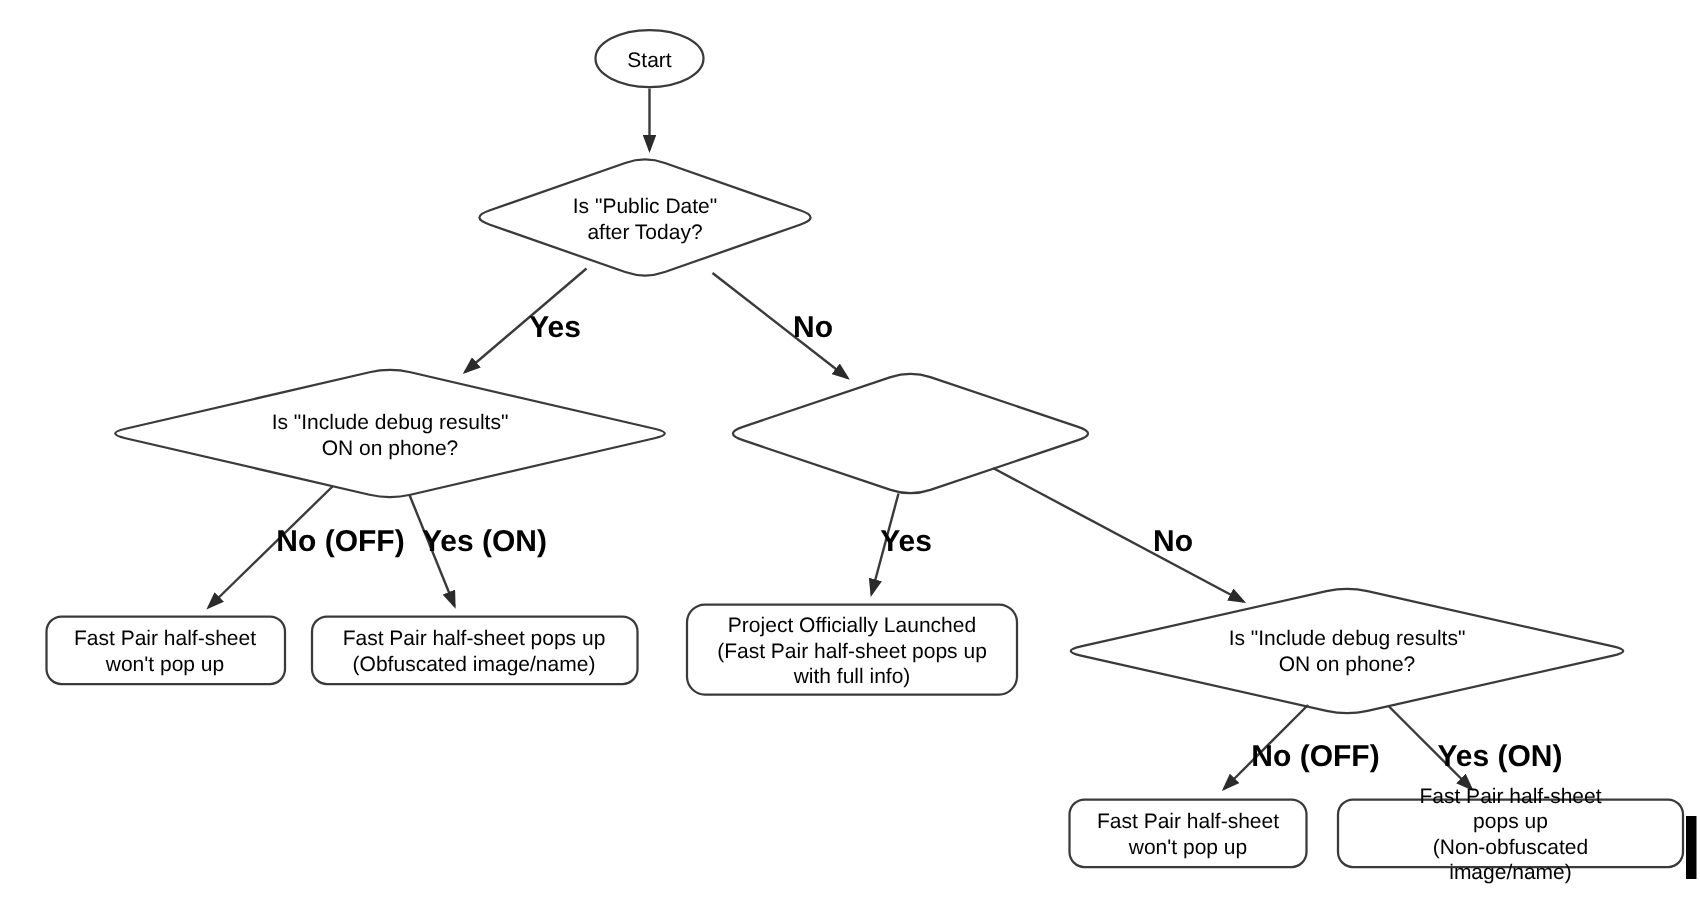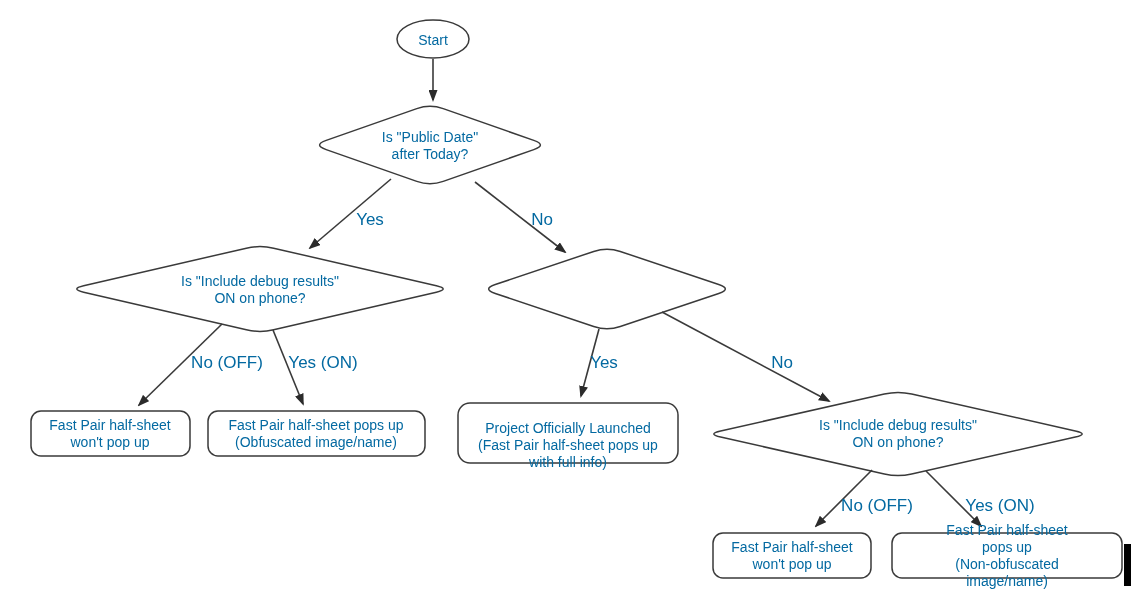--- a/index.html
+++ b/index.html
@@ -6,24 +6,24 @@
   .canvas {
     position:relative; width:1133px; height:598px;
     background:#ffffff; overflow:hidden;
     font-family:"Liberation Sans", sans-serif;
   }
   .canvas svg { position:absolute; left:0; top:0; }
   .shape { fill:#ffffff; stroke:#3a3a3a; stroke-width:1.5; }
   .conn  { stroke:#3a3a3a; stroke-width:1.6; fill:none; }
   .lbl {
     position:absolute; transform:translate(-50%,-50%);
-    text-align:center; color:#0369a1;
+    text-align:center; color:#000000;
     font-size:14px; line-height:17px; white-space:pre-line;
   }
-  .edge-lbl { white-space:nowrap; font-size:17px; }
+  .edge-lbl { white-space:nowrap; font-size:20px;font-weight:bold; }
   .cursor-bar { position:absolute; left:1124px; top:544px; width:7px; height:42px; background:#000000; }
 </style>
 </head>
 <body>
 
 <div class="canvas">
 
   <svg width="1133" height="598" viewBox="0 0 1133 598">
     <defs>
       <marker id="arrow" markerUnits="userSpaceOnUse" markerWidth="12" markerHeight="9" refX="10" refY="4.5" orient="auto">
@@ -59,21 +59,21 @@
   <div class="lbl" style="left:430px;top:146px">Is "Public Date"
 after Today?</div>
   <div class="lbl" style="left:260px;top:290px">Is "Include debug results"
 ON on phone?</div>
   <div class="lbl" style="left:898px;top:434px">Is "Include debug results"
 ON on phone?</div>
   <div class="lbl" style="left:110px;top:434px">Fast Pair half-sheet
 won't pop up</div>
   <div class="lbl" style="left:316px;top:434px">Fast Pair half-sheet pops up
 (Obfuscated image/name)</div>
-  <div class="lbl" style="left:568px;top:445px">Project Officially Launched
+  <div class="lbl" style="left:568px;top:434px">Project Officially Launched
 (Fast Pair half-sheet pops up
 with full info)</div>
   <div class="lbl" style="left:792px;top:556px">Fast Pair half-sheet
 won't pop up</div>
   <div class="lbl" style="left:1007px;top:556px">Fast Pair half-sheet pops up
 (Non-obfuscated image/name)</div>
 
   <div class="lbl edge-lbl" style="left:370px;top:219px">Yes</div>
   <div class="lbl edge-lbl" style="left:542px;top:219px">No</div>
   <div class="lbl edge-lbl" style="left:227px;top:362px">No (OFF)</div>

